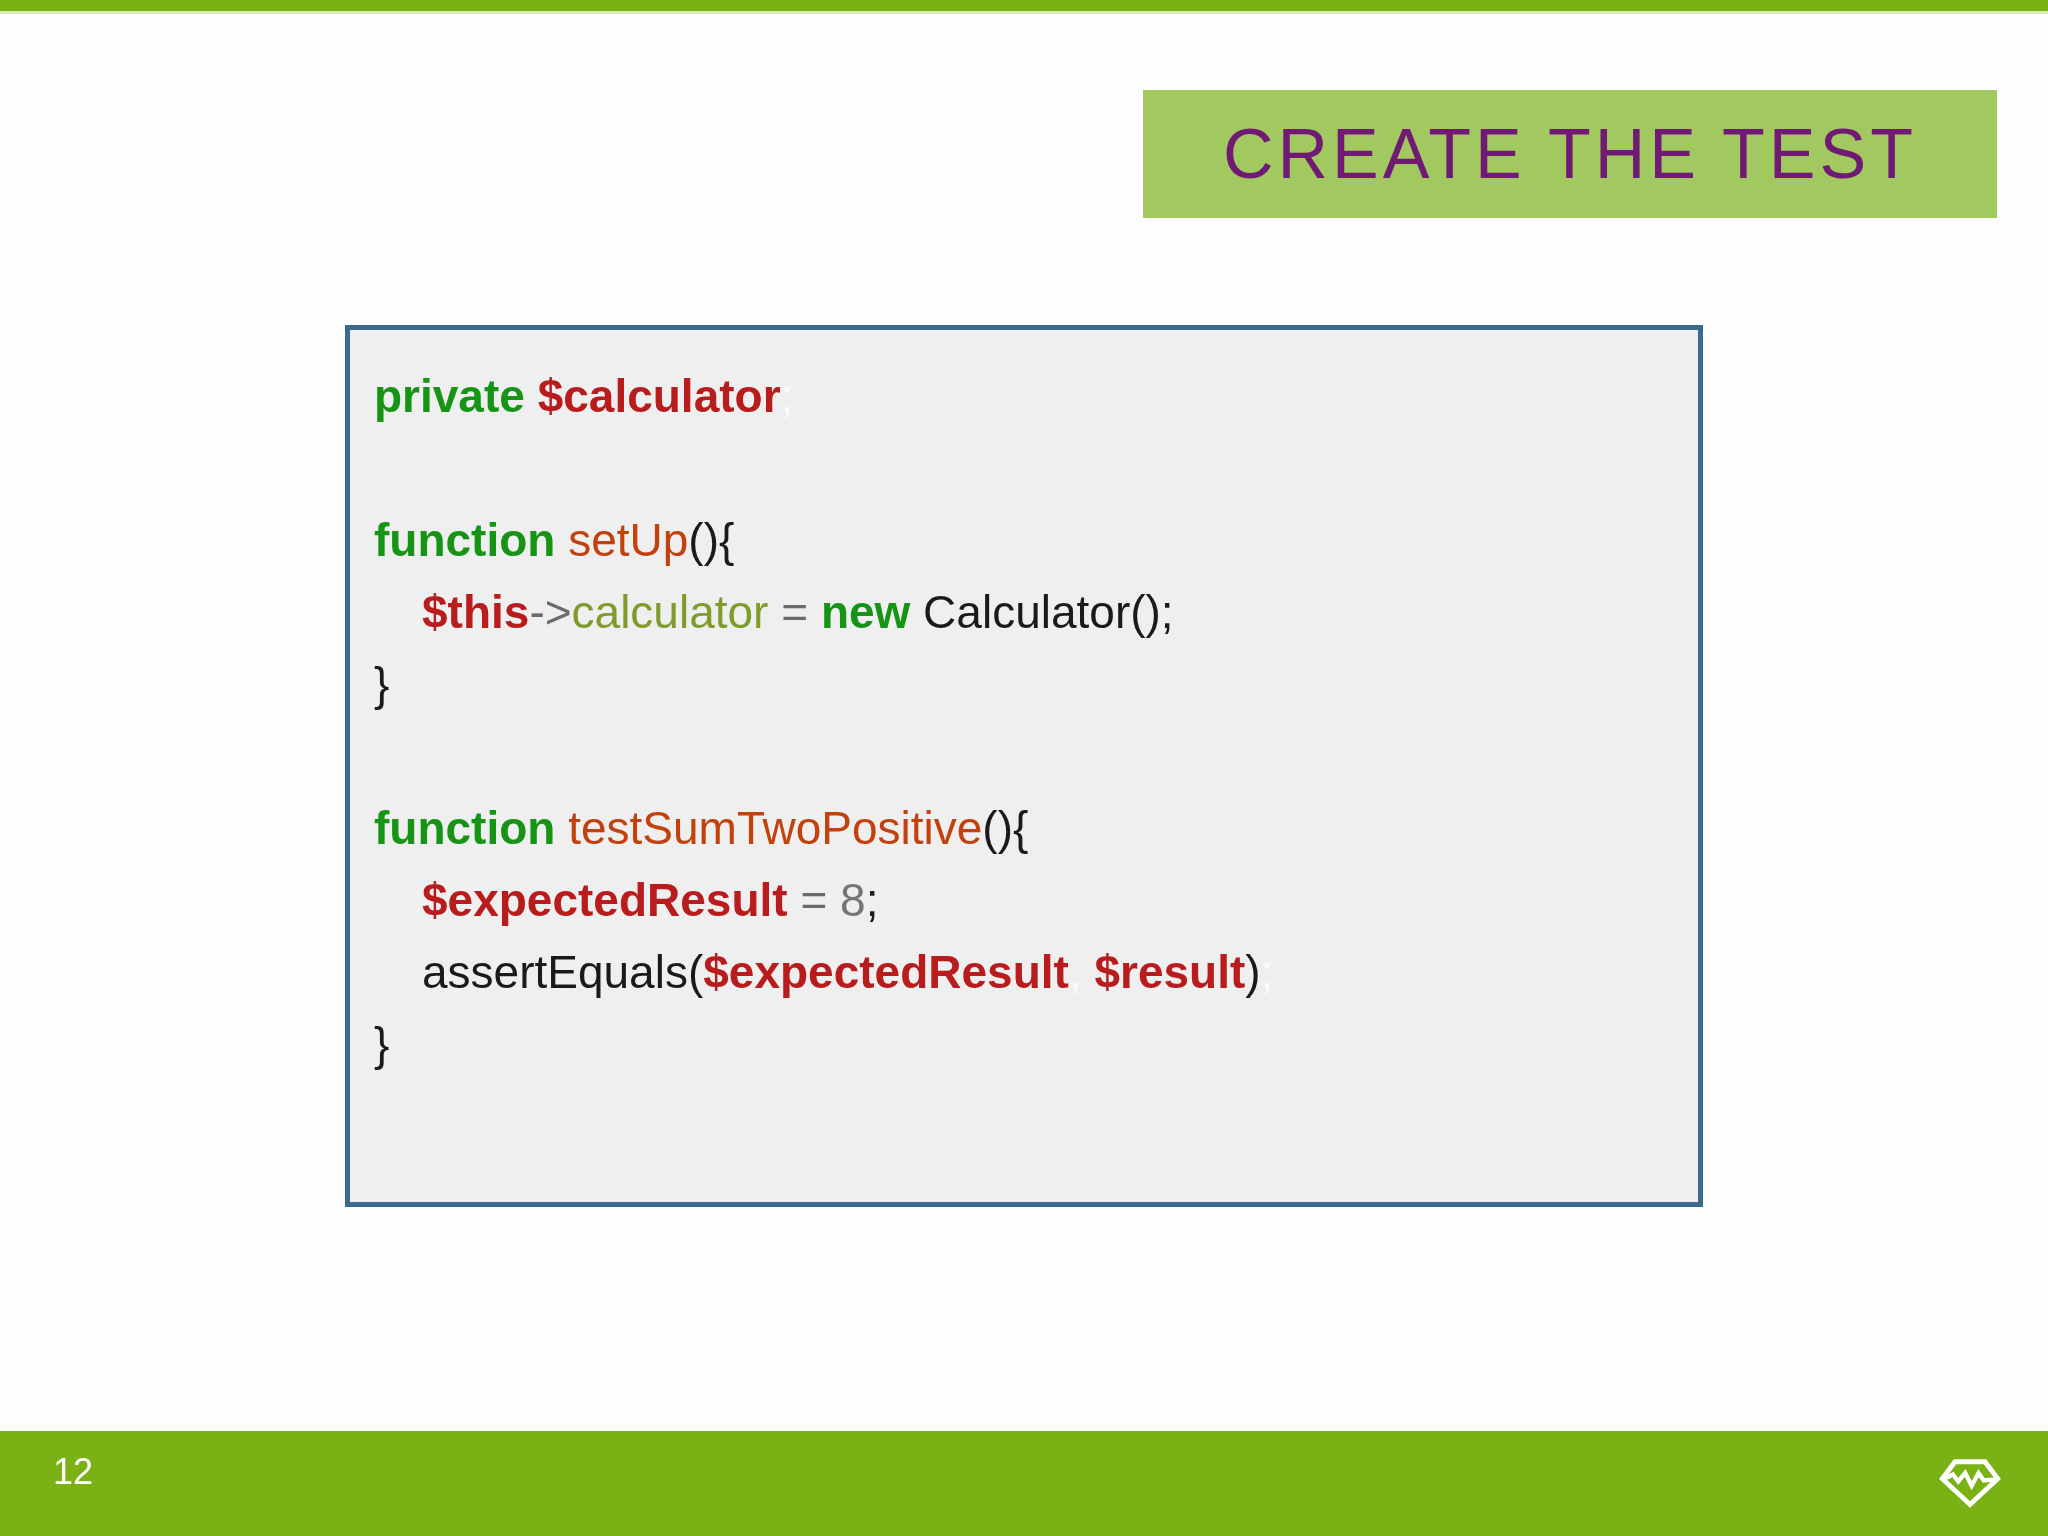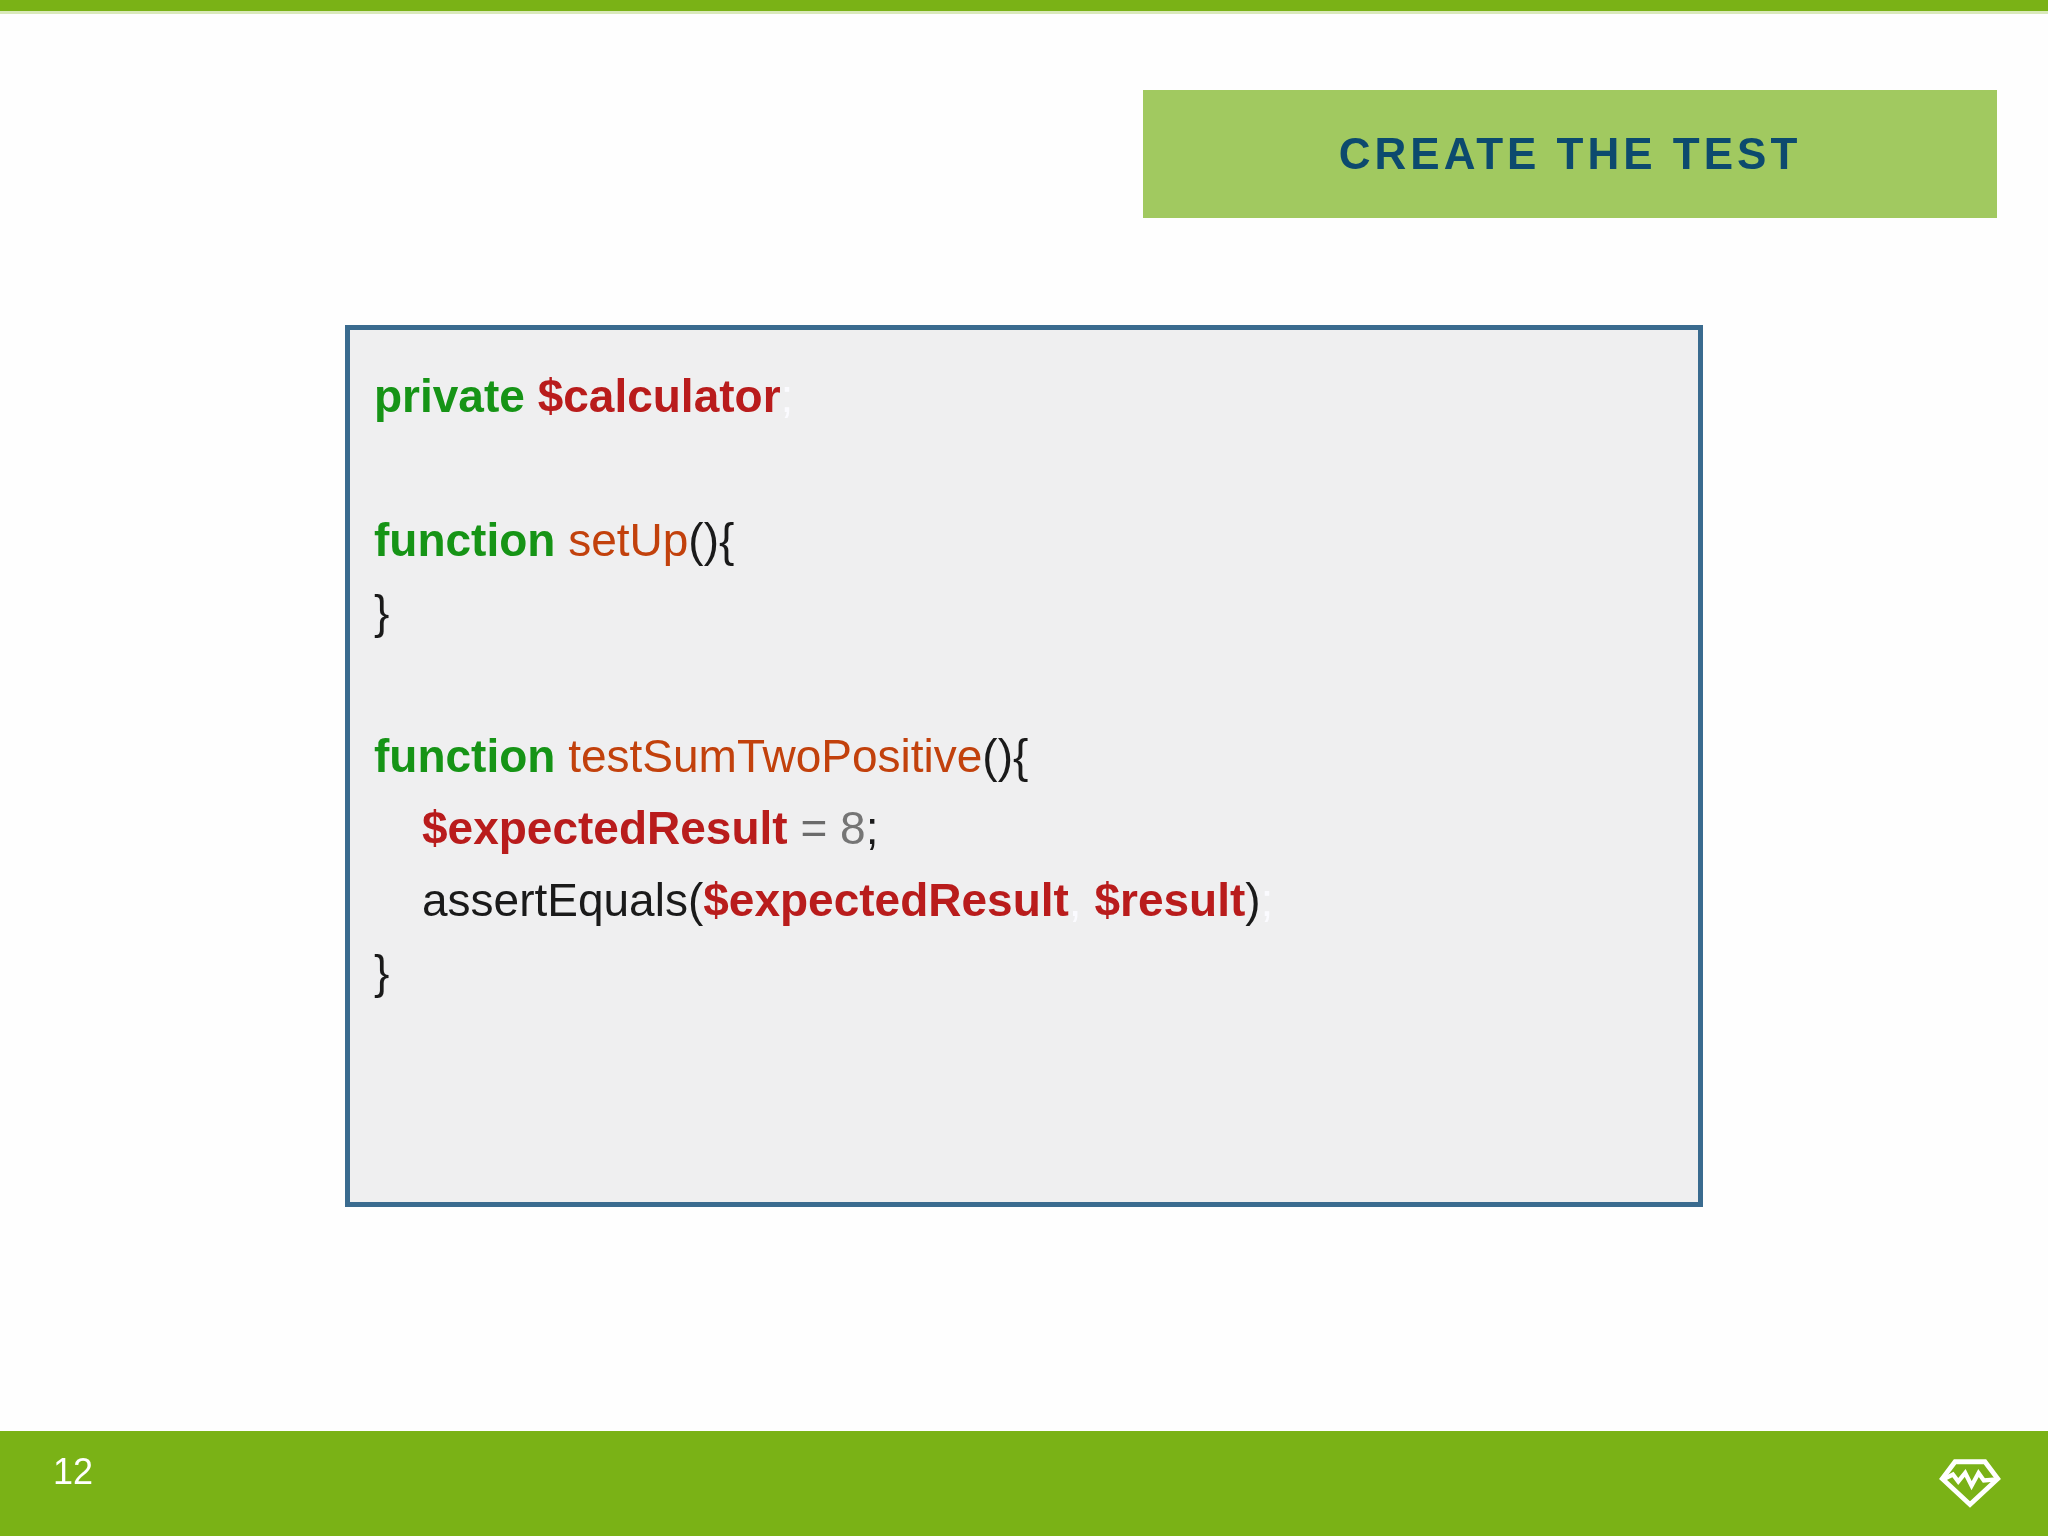--- a/index.html
+++ b/index.html
@@ -18,24 +18,24 @@
     border-bottom: 3px solid #D9E9BA;
   }
 
   .title-banner {
     position: absolute; left: 1143px; top: 90px;
     width: 854px; height: 128px;
     background: #A1C960;
     display: flex; align-items: center; justify-content: center;
   }
   .title-text {
-    color: #0c4a6e;
-    font-size: 44px;
+    color: #701a75;
+    font-size: 70px;
     letter-spacing: 4px;
-    font-weight: 700;
+    font-weight: 400;
     white-space: nowrap;
   }
 
   .code-block {
     position: absolute; left: 345px; top: 325px;
     width: 1358px; height: 882px;
     box-sizing: border-box;
     background: #EFEFF0;
     border: 5px solid #3A6B8F;
     padding: 30px 0 0 24px;
@@ -79,20 +79,21 @@
 
 <div class="title-banner">
   <span class="title-text">CREATE THE TEST</span>
 </div>
 
 <div class="code-block">
   <div>
       <div class="code-line"><span class="tk-kw">private</span><span class="tk-plain"> </span><span class="tk-var">$calculator</span><span class="tk-faint">;</span></div>
       <div class="code-line">&nbsp;</div>
       <div class="code-line"><span class="tk-kw">function</span><span class="tk-plain"> </span><span class="tk-fn">setUp</span><span class="tk-plain">(){</span></div>
+      <div class="code-line indent"><span class="tk-var">$this</span><span class="tk-op">-&gt;</span><span class="tk-prop">calculator</span><span class="tk-op"> = </span><span class="tk-kw">new</span><span class="tk-plain"> Calculator();</span></div>
       <div class="code-line"><span class="tk-plain">}</span></div>
       <div class="code-line">&nbsp;</div>
       <div class="code-line"><span class="tk-kw">function</span><span class="tk-plain"> </span><span class="tk-fn">testSumTwoPositive</span><span class="tk-plain">(){</span></div>
       <div class="code-line indent"><span class="tk-var">$expectedResult</span><span class="tk-op"> = </span><span class="tk-num">8</span><span class="tk-plain">;</span></div>
       <div class="code-line indent"><span class="tk-plain">assertEquals(</span><span class="tk-var">$expectedResult</span><span class="tk-faint">, </span><span class="tk-var">$result</span><span class="tk-plain">)</span><span class="tk-faint">;</span></div>
       <div class="code-line"><span class="tk-plain">}</span></div>
     </div>
 </div>
 
 <div class="footer-bar">

